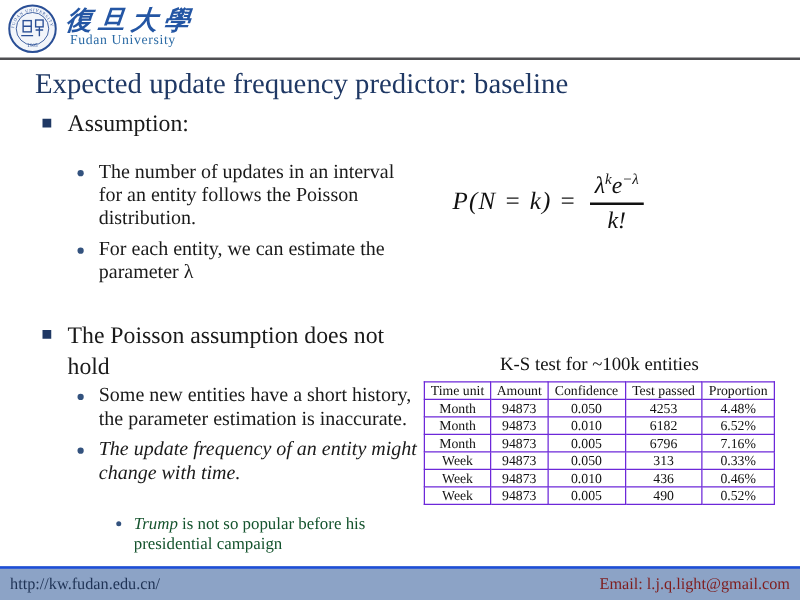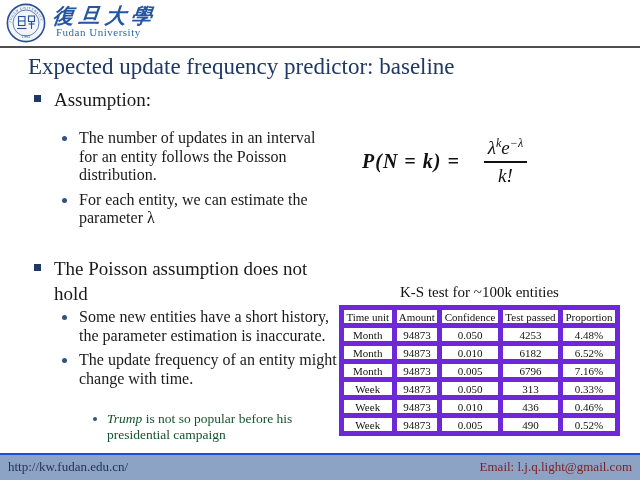--- a/index.html
+++ b/index.html
@@ -26,32 +26,32 @@
   .dot{flex:0 0 auto;width:5px;height:5px;border-radius:50%;background:#33527e;margin:7px 12px 0 0;}
   .l2-text{font-size:16px;line-height:1.16;color:#1a1a1a;}
   .l3{display:flex;align-items:flex-start;position:absolute;}
   .dot3{flex:0 0 auto;width:4px;height:4px;border-radius:50%;background:#33527e;margin:6px 10px 0 0;}
   .l3-text{font-size:13.5px;line-height:1.2;color:#14532d;}
   .it{font-style:italic;}
 
   
   .formula{position:absolute;left:362px;top:136px;display:flex;align-items:center;
            font-style:italic;font-size:20px;color:#111;}
-  .f-lhs{margin-right:24px;letter-spacing:1px;font-weight:bold;}
+  .f-lhs{margin-right:10px;letter-spacing:1px;}
   .frac{display:inline-flex;flex-direction:column;align-items:center;}
   .frac .num{font-size:19px;padding:0 4px 2px 4px;}
   .frac .bar{width:100%;height:1.5px;background:#111;}
   .frac .den{font-size:19px;padding-top:2px;font-style:italic;}
   sup{font-size:12px;}
 
   
   .table-block{position:absolute;left:339px;top:284px;width:281px;}
   .table-title{text-align:center;font-size:15px;color:#111;margin-bottom:4px;}
   table.ks{width:100%;border-collapse:collapse;font-size:11px;color:#111;}
-  table.ks th, table.ks td{border:5px solid #6d28d9;text-align:center;padding:0 2px;height:13px;
+  table.ks th, table.ks td{border:1px solid #6d28d9;text-align:center;padding:0 2px;height:13px;
                            font-weight:normal;white-space:nowrap;}
 
   
   .footer{position:absolute;left:0;top:453px;width:640px;height:27px;background:#8ca3c6;
           border-top:2px solid #1d4ed8;box-sizing:border-box;}
   .footer-url{position:absolute;left:8px;top:4px;font-size:13px;color:#1f3355;}
   .footer-email{position:absolute;right:8px;top:4px;font-size:13px;color:#7f1d1d;}
 </style>
 </head>
 <body>
@@ -113,21 +113,21 @@
     <span class="sq"></span>
     <span class="l1-text" style="width:280px;">The Poisson assumption does not hold</span>
   </div>
   <div class="l2-list" style="left:62px;top:308px;width:290px;">
     <div class="l2">
       <span class="dot"></span>
       <span class="l2-text" style="width:268px;">Some new entities have a short history, the parameter estimation is inaccurate.</span>
     </div>
     <div class="l2">
       <span class="dot"></span>
-      <span class="l2-text" style="width:268px;">The update frequency of an entity might change with time.</span>
+      <span class="l2-text" style="width:268px;font-style:italic;">The update frequency of an entity might change with time.</span>
     </div>
   </div>
   <div class="l3" style="left:93px;top:411px;width:258px;">
     <span class="dot3"></span>
     <span class="l3-text" style="width:240px;"><span class="it">Trump</span><span> is not so popular before his presidential campaign</span></span>
   </div>
 
   <div class="table-block">
     <div class="table-title">K-S test for ~100k entities</div>
     <table class="ks">

